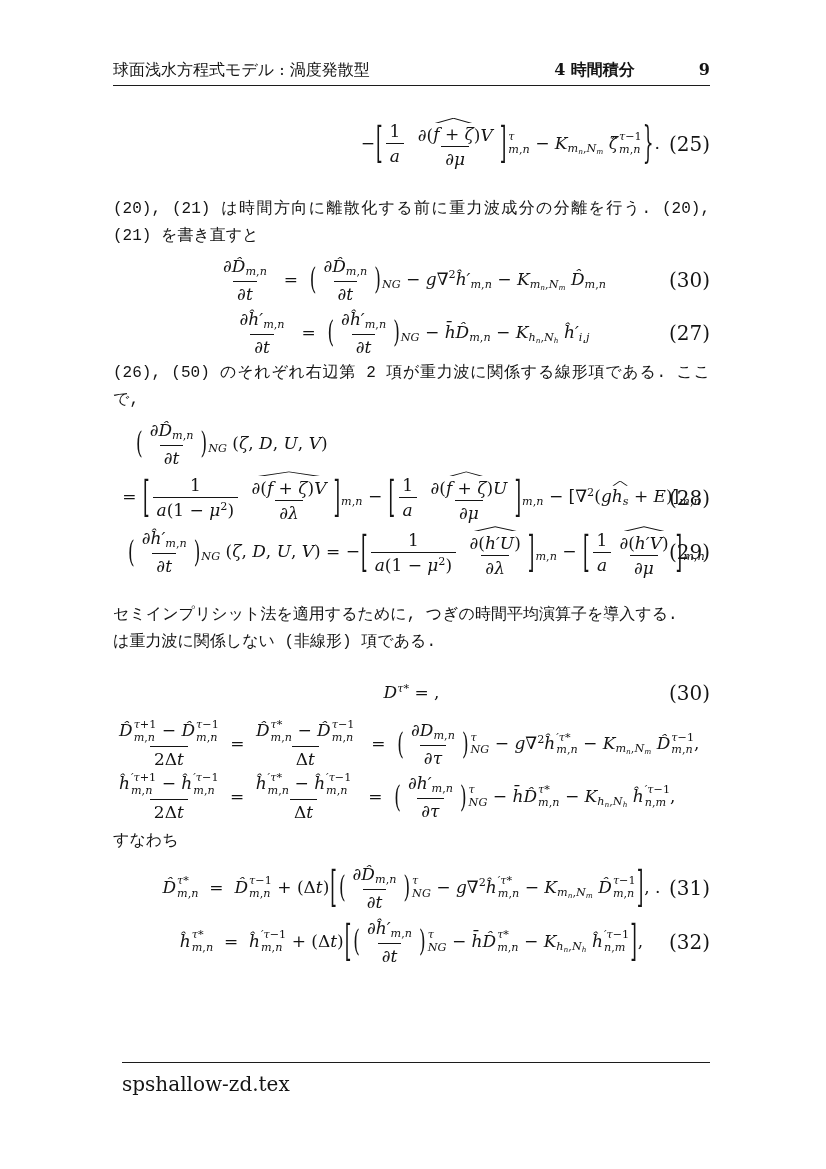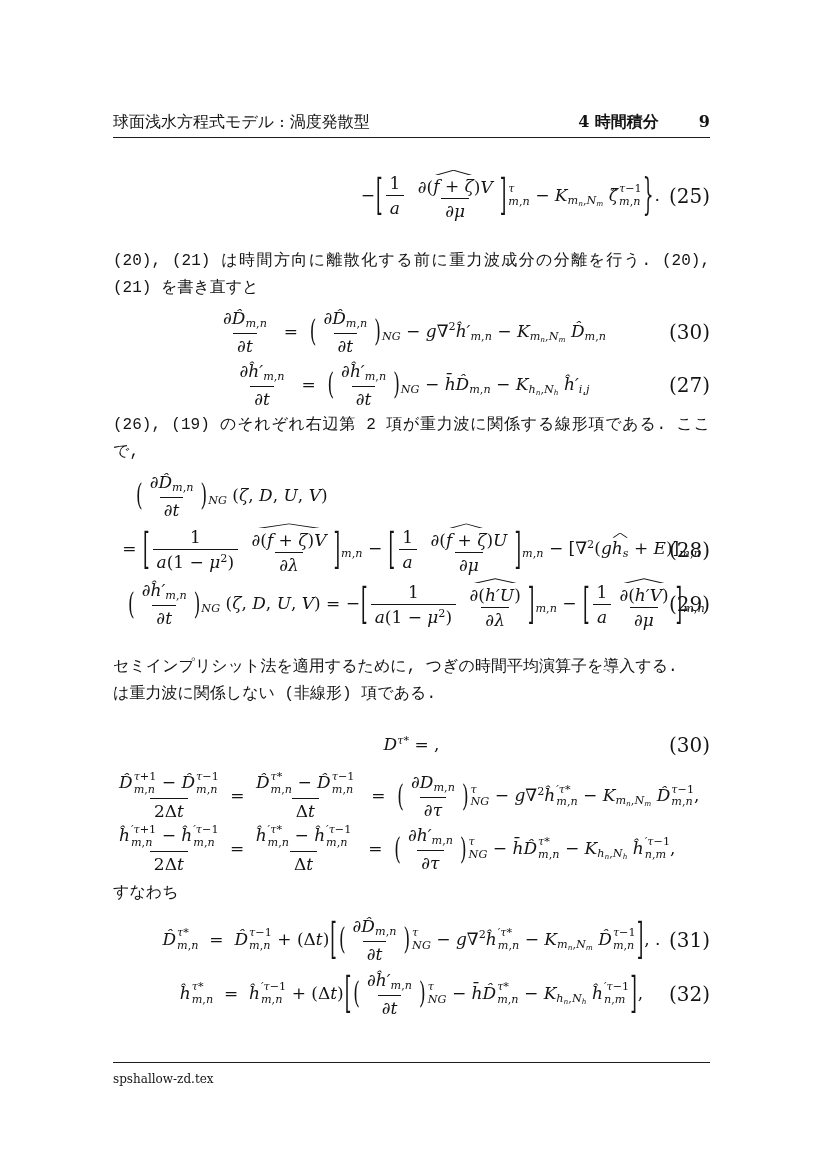--- a/index.html
+++ b/index.html
@@ -1,21 +1,21 @@
 <!DOCTYPE html>
 <html><head>
 <meta charset="utf-8">
 <style>
   html,body { margin:0; padding:0; background:#fff; }
   .page { position:relative; width:826px; height:1169px; background:#ffffff; color:#141414;
           font-family:"DejaVu Serif","Liberation Serif",serif; box-sizing:border-box;
-          padding:112px 116px 0 113px; overflow:hidden; }
+          padding:60px 116px 0 113px; overflow:hidden; }
   .header { display:flex; justify-content:space-between; align-items:baseline;
             border-bottom:1.5px solid #1c1c1c; padding-bottom:4px; font-size:16px; }
-  .h-right { display:inline-flex; align-items:baseline; }
+  .h-right { display:inline-flex; align-items:baseline;gap:24px; }
   .h-sec { font-weight:bold; margin-right:40px; }
   .h-page { font-weight:bold; }
   .para { margin:0; font-size:16px; line-height:27px; text-align:justify;font-family:Liberation Mono, monospace; }
   .p1 { margin-top:24px; }
   .p4 { margin-top:22px; }
   .p6 { margin-top:4px; }
 
   .eq { position:relative; display:flex; align-items:center; justify-content:center; font-size:17px; }
   .eq .tag { position:absolute; right:0; top:50%; transform:translateY(-50%); font-size:20px; }
   .eq25 { justify-content:flex-end; padding-right:50px; min-height:56px; margin-top:30px; box-sizing:border-box; }
@@ -38,22 +38,22 @@
   .msupsub { display:inline-flex; flex-direction:column; align-items:flex-start; vertical-align:middle;
              font-size:66%; line-height:1.15; margin-left:1px; }
   .msup,.msub { display:block; }
   .msupo { font-size:66%; vertical-align:0.55em; }
   .msubo { font-size:66%; vertical-align:-0.3em; }
   .mbig1 { display:inline-block; vertical-align:middle; transform:scaleY(1.8); margin:0 1px; }
   .mbig2 { display:inline-block; vertical-align:middle; transform:scaleY(2.5); margin:0 1px; }
   .mwhat { position:relative; display:inline-block; padding-top:0.34em; }
   .mhat { position:absolute; top:0.02em; left:4%; right:4%; height:0.3em; background:currentColor;
           clip-path:polygon(0% 100%, 50% 0%, 100% 100%, 90% 100%, 50% 18%, 10% 100%); }
-  .footer { position:absolute; left:113px; right:116px; top:1062px; border-top:1.5px solid #1c1c1c;
-            padding-top:9px; display:flex; justify-content:space-between; font-size:12px; }
+  .footer { position:absolute; left:122px; right:116px; top:1062px; border-top:1.5px solid #1c1c1c;
+            padding-top:9px; display:flex; justify-content:space-between; font-size:20px; }
 </style>
 </head>
 <body>
 
 <div class="page">
 
   <div class="header">
     <span class="h-title">球面浅水方程式モデル : 渦度発散型</span>
     <span class="h-right">
       <span class="h-sec">4 時間積分</span>
@@ -95,21 +95,21 @@
     <span class="math"><span class="mfrac">
           <span class="mnum"><span>∂</span><span class="mi">ĥ′</span><span class="msubo"><span class="mi">m</span><span>,</span><span class="mi">n</span></span></span>
           <span class="mden"><span>∂</span><span class="mi">t</span></span>
         </span><span>&nbsp;&nbsp;=&nbsp;&nbsp;</span><span class="mbig1">(</span><span class="mfrac">
           <span class="mnum"><span>∂</span><span class="mi">ĥ′</span><span class="msubo"><span class="mi">m</span><span>,</span><span class="mi">n</span></span></span>
           <span class="mden"><span>∂</span><span class="mi">t</span></span>
         </span><span class="mbig1">)</span><span class="msubo"><span class="mi">NG</span></span><span>&nbsp;−&nbsp;</span><span class="mi">h̄D̂</span><span class="msubo"><span class="mi">m</span><span>,</span><span class="mi">n</span></span><span>&nbsp;−&nbsp;</span><span class="mi">K</span><span class="msubo"><span class="mi">h</span><span class="msubo"><span class="mi">n</span></span><span>,</span><span class="mi">N</span><span class="msubo"><span class="mi">h</span></span></span><span>&nbsp;</span><span class="mi">ĥ′</span><span class="msubo"><span class="mi">i</span><span>,</span><span class="mi">j</span></span></span>
     <span class="tag">(27)</span>
   </div>
 
-  <p class="para">(26), (19) のそれぞれ右辺第 2 項が重力波に関係する線形項である. ここで,</p>
+  <p class="para">(26), (50) のそれぞれ右辺第 2 項が重力波に関係する線形項である. ここで,</p>
 
   <div class="eq eq28a">
     <span class="math"><span class="mbig1">(</span><span class="mfrac">
           <span class="mnum"><span>∂</span><span class="mi">D̂</span><span class="msubo"><span class="mi">m</span><span>,</span><span class="mi">n</span></span></span>
           <span class="mden"><span>∂</span><span class="mi">t</span></span>
         </span><span class="mbig1">)</span><span class="msubo"><span class="mi">NG</span></span><span>&nbsp;(</span><span class="mi">ζ</span><span>,&nbsp;</span><span class="mi">D</span><span>,&nbsp;</span><span class="mi">U</span><span>,&nbsp;</span><span class="mi">V</span><span>)</span></span>
   </div>
 
   <div class="eq eq28b">
     <span class="math"><span>=&nbsp;</span><span class="mbig2">[</span><span class="mfrac">

